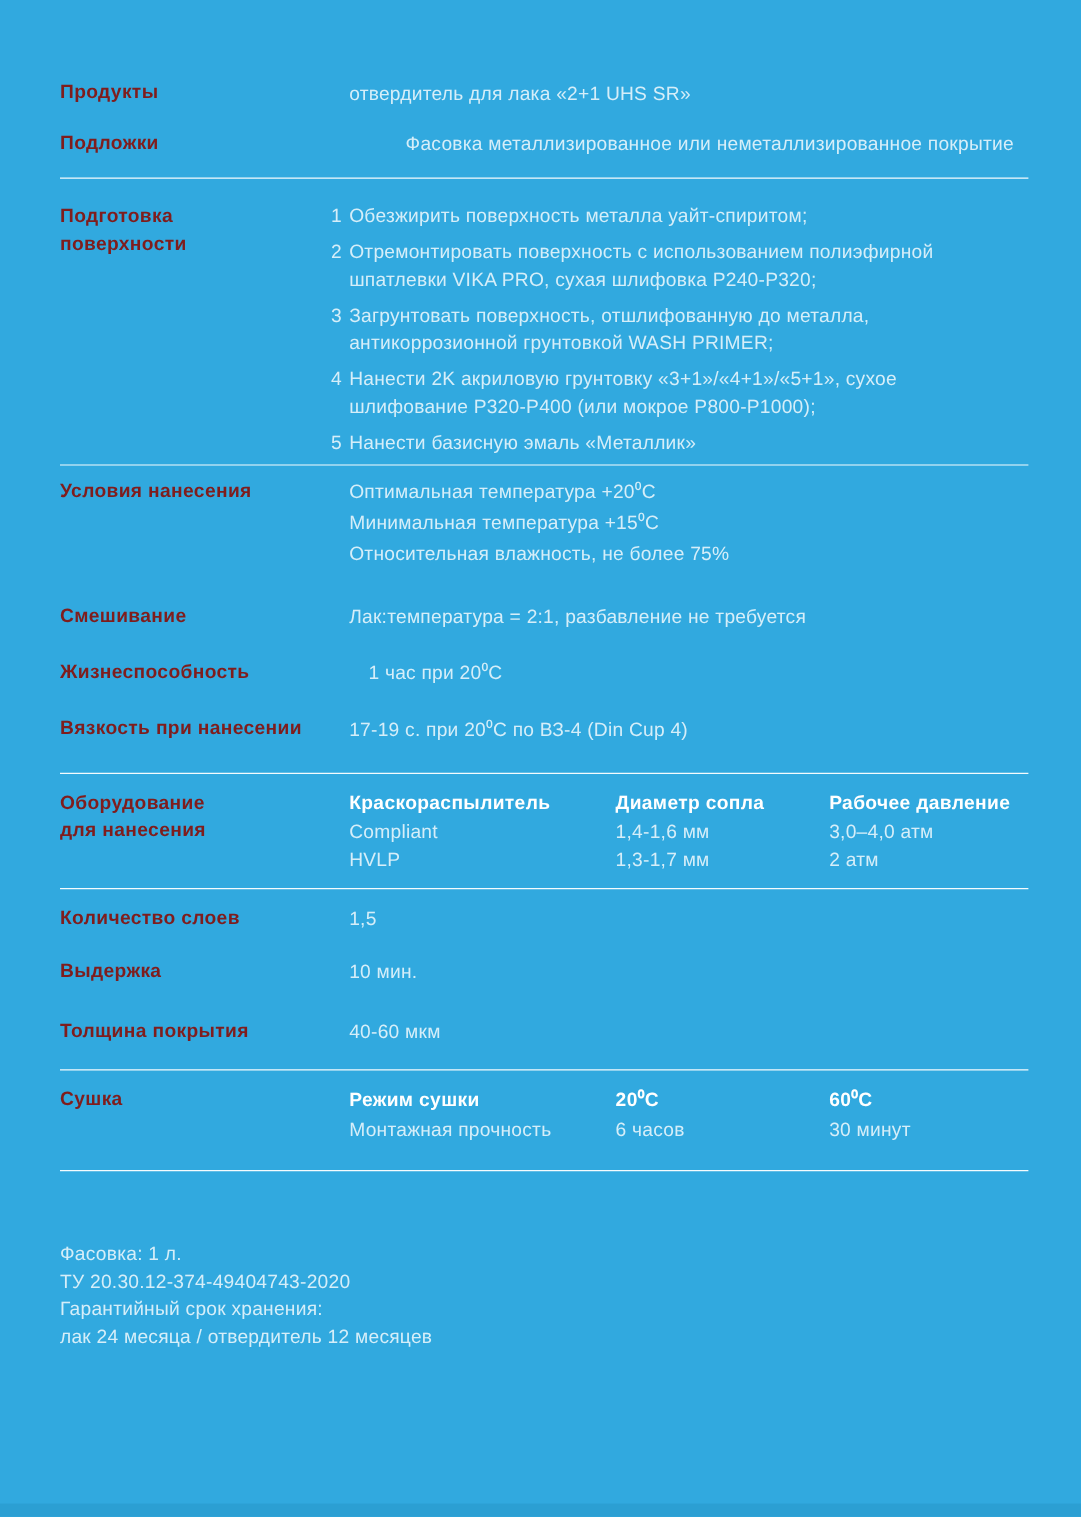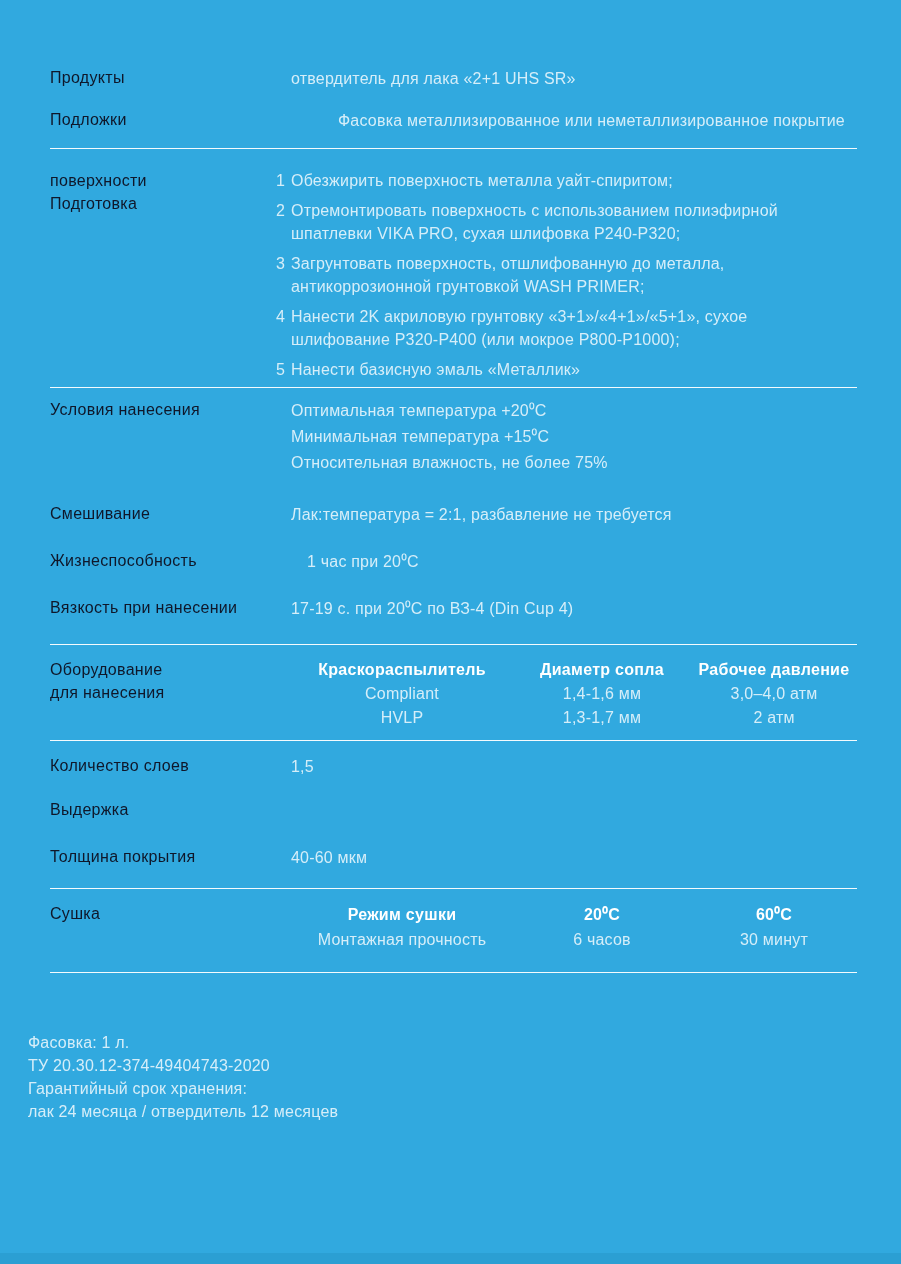--- a/index.html
+++ b/index.html
@@ -14,22 +14,22 @@
     font-size: 16px;
     color: rgba(255,255,255,0.8);
   }
   .sheet { padding: 66px 44px 0 50px; }
 
   .row { display: flex; align-items: flex-start; }
   .label {
     flex: 0 0 241px;
     width: 241px;
     padding-right: 12px;
-    font-weight: normal;
-    color: #0f172a;
+    font-weight: bold;
+    color: #7f1d1d;
     letter-spacing: 0.3px;
     line-height: 23px;
   }
   .value { flex: 1 1 auto; min-width: 0; }
   .vline { line-height: 26px; letter-spacing: 0.2px; }
 
   .hr { border-top: 1.5px solid rgba(255,255,255,0.95); height: 0; }
 
   
   .row-products   { margin-bottom: 16px; }
@@ -57,30 +57,30 @@
   .step:last-child { margin-bottom: 0; }
   .step-num {
     position: absolute;
     left: -22px;
     width: 16px;
     text-align: right;
     color: rgba(255,255,255,0.8);
   }
 
   
-  .mtable { flex: 1 1 auto; text-align: center; }
+  .mtable { flex: 1 1 auto; }
   .trow { display: flex; line-height: 24px; letter-spacing: 0.2px; }
   .c1 { flex: 0 0 222px; }
   .c2 { flex: 0 0 178px; }
   .c3 { flex: 1 1 auto; }
   .bold { font-weight: bold; color: #ffffff; letter-spacing: 0.3px; }
   .drying .trow { line-height: 25px; }
 
   
-  .footer { margin-top: 58px; padding-left: 28px; }
+  .footer { margin-top: 58px; padding-left: 50px; }
   .footer .fline { line-height: 23px; letter-spacing: 0.2px; }
 
   .bottom-strip {
     position: absolute;
     left: 0; bottom: 0;
     width: 100%; height: 11px;
     background: #2B9FD3;
   }
 </style>
 </head>
@@ -99,22 +99,22 @@
     <div class="label">Подложки</div>
     <div class="value">
       <div class="vline">Фасовка металлизированное или неметаллизированное покрытие</div>
     </div>
   </div>
 
   <div class="hr hr1"></div>
 
   <div class="row row-prep">
     <div class="label">
+      <div>Подготовка</div>
       <div>поверхности</div>
-      <div>Подготовка</div>
     </div>
     <div class="value steps">
       <div class="step">
         <span class="step-num">1</span>
         <span>Обезжирить поверхность металла уайт-спиритом;</span>
       </div>
       <div class="step">
         <span class="step-num">2</span>
         <span>Отремонтировать поверхность с использованием полиэфирной шпатлевки VIKA PRO, сухая шлифовка P240-P320;</span>
       </div>
@@ -195,20 +195,23 @@
 
   <div class="row row-layers">
     <div class="label">Количество слоев</div>
     <div class="value">
       <div class="vline">1,5</div>
     </div>
   </div>
 
   <div class="row row-flashoff">
     <div class="label">Выдержка</div>
+    <div class="value">
+      <div class="vline">10 мин.</div>
+    </div>
   </div>
 
   <div class="row row-thickness">
     <div class="label">Толщина покрытия</div>
     <div class="value">
       <div class="vline">40-60 мкм</div>
     </div>
   </div>
 
   <div class="hr hr5"></div>

